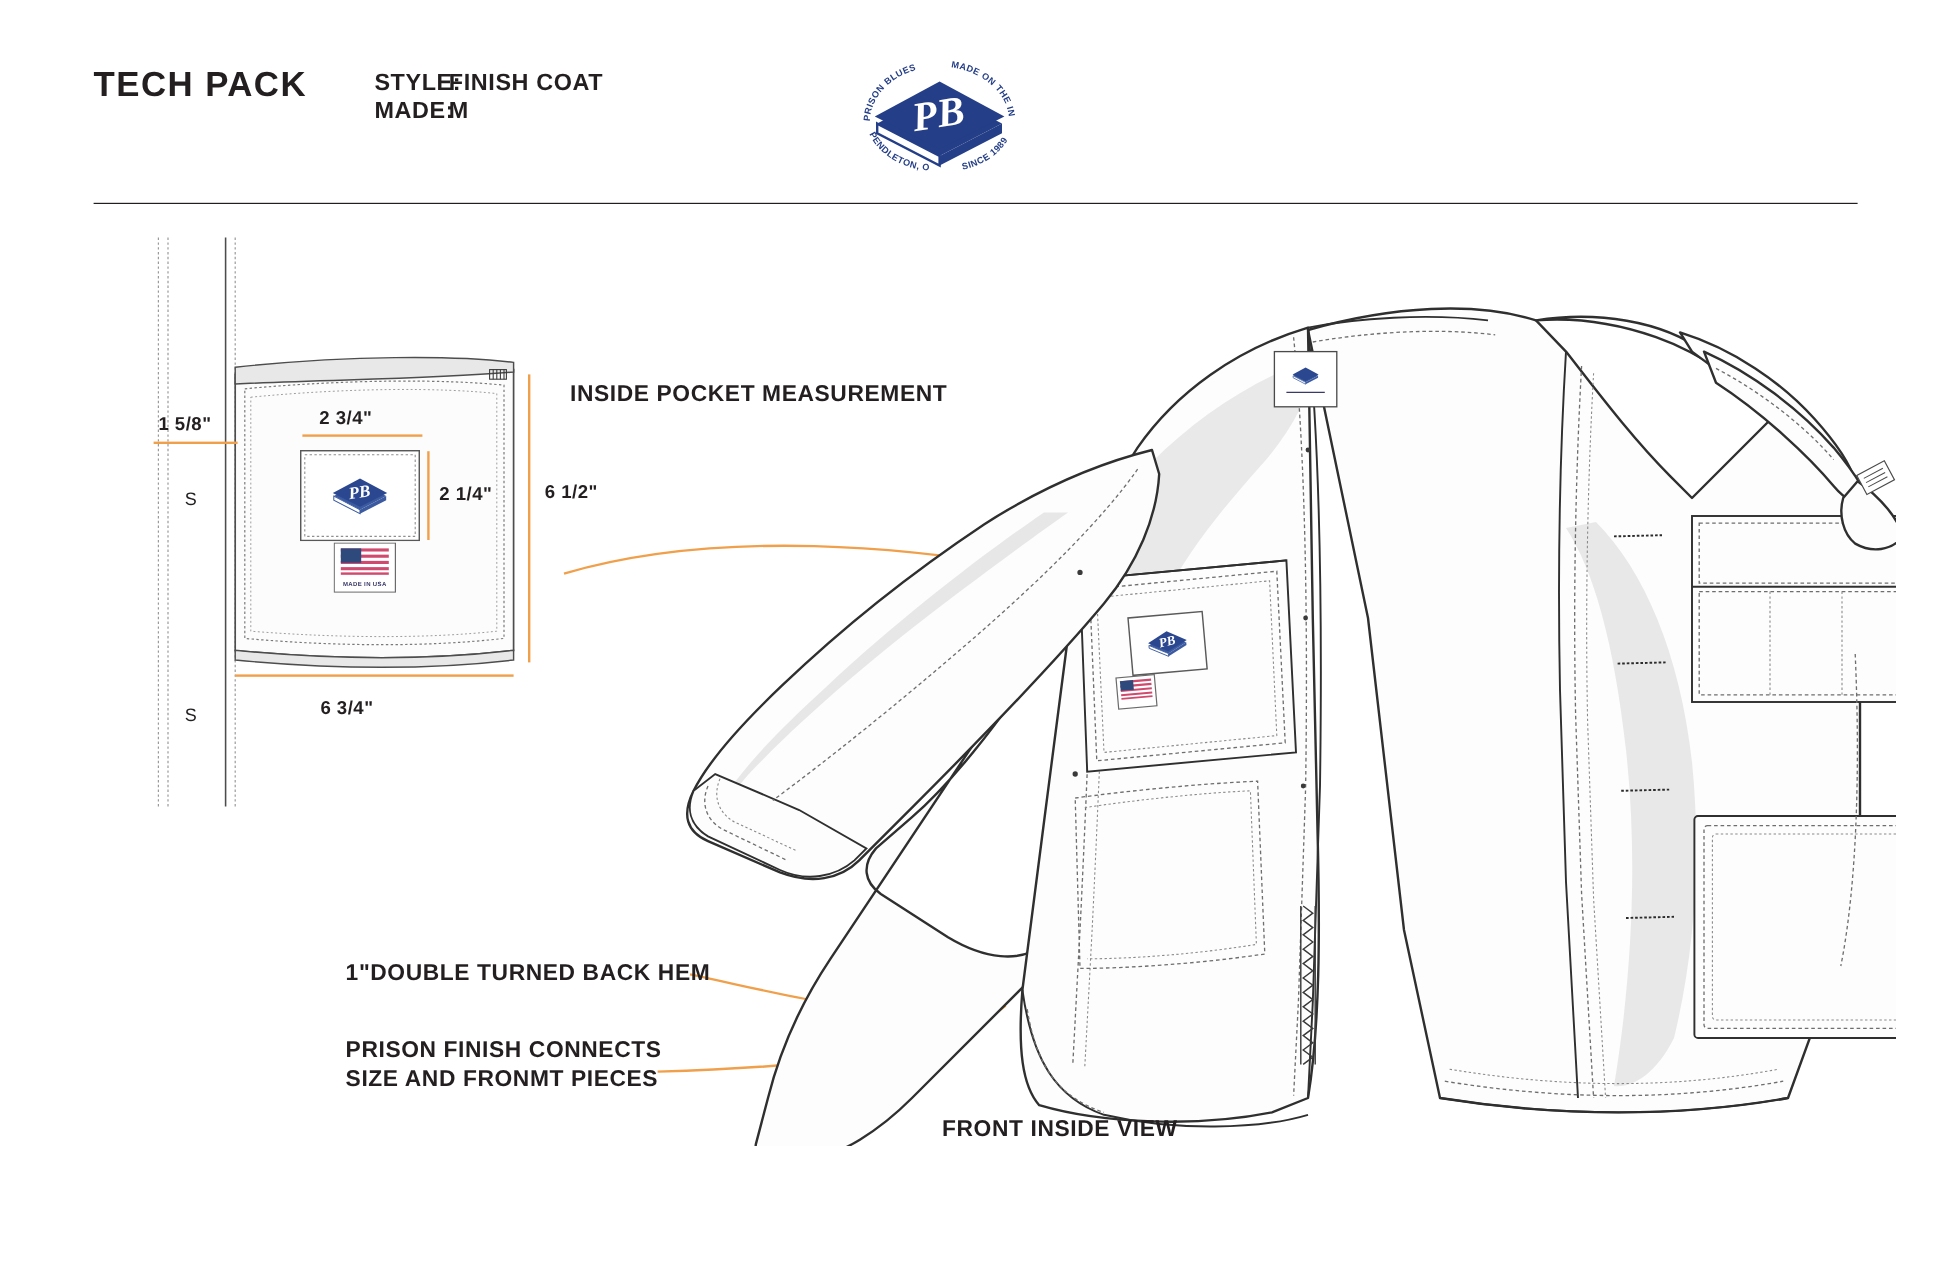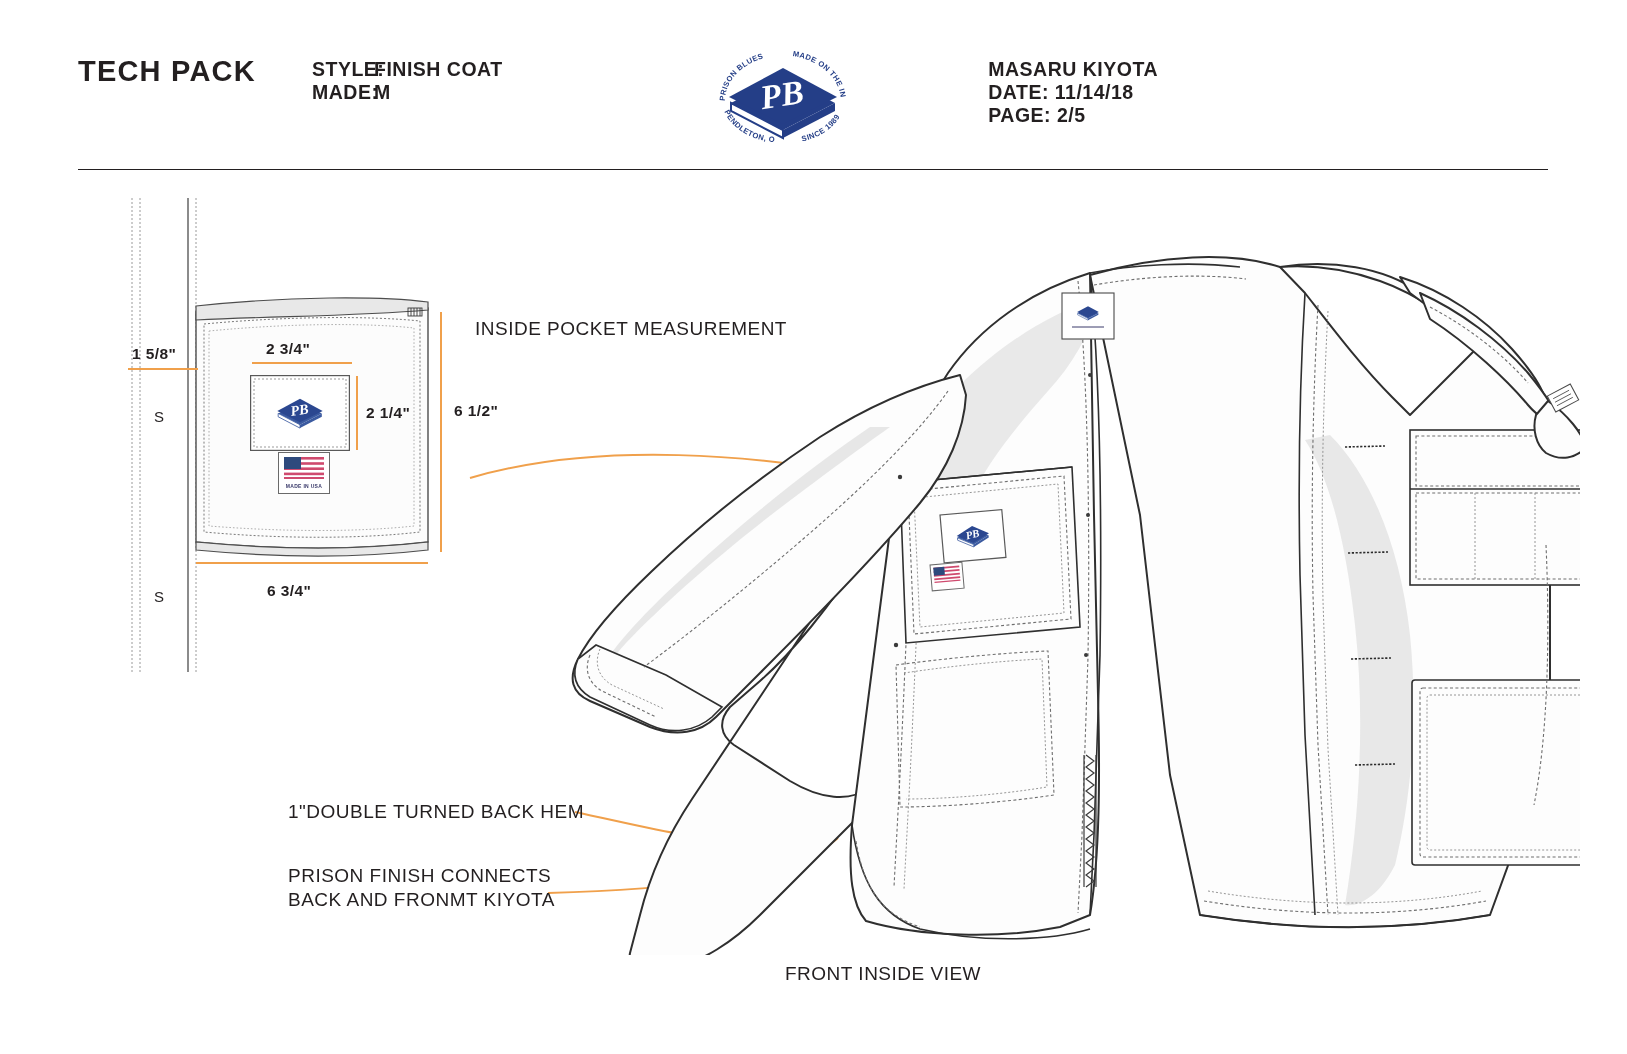--- a/index.html
+++ b/index.html
@@ -52,21 +52,21 @@
     white-space:nowrap;
   }
   .dim-line { position:absolute; background:#f0a04b; }
   .dim-line.h { height:2.4px; }
   .dim-line.v { width:2.4px; }
 
   .notch { position:absolute; font-size:15px; color:#231f20; font-weight:400; }
 
   
   .callout-text {
-    position:absolute; font-size:19px; font-weight:400; letter-spacing:0.5px;
+    position:absolute; font-size:19px; font-weight:700; letter-spacing:0.5px;
     line-height:24px; white-space:nowrap;
   }
 
   
   #leaders { position:absolute; left:0; top:0; width:1627px; height:1054px; pointer-events:none; }
 
   
   #jacket { position:absolute; left:400px; top:215px; width:1180px; height:740px; }
   #jacket svg { display:block; }
 
@@ -109,25 +109,20 @@
       <text x="80" y="64" text-anchor="middle" font-family="Liberation Serif, serif" font-size="34" font-style="italic" font-weight="700" fill="#ffffff" transform="rotate(-9 80 60)">PB</text>
       <g fill="#243e87" font-family="Liberation Sans, sans-serif" font-size="7.6" font-weight="700" letter-spacing="0.4">
         <text><textPath href="#arcTL" startOffset="4%">PRISON BLUES</textPath></text>
         <text><textPath href="#arcTR" startOffset="2%">MADE ON THE INSIDE</textPath></text>
         <text><textPath href="#arcBL" startOffset="6%">PENDLETON, OR. USA</textPath></text>
         <text><textPath href="#arcBR" startOffset="6%">SINCE  1989</textPath></text>
       </g>
     </svg>
   </div>
 
-  <div id="meta-block">
-    <div>MASARU KIYOTA</div>
-    <div>DATE: 11/14/18</div>
-    <div>PAGE: 2/5</div>
-  </div>
 
   <div id="header-rule"></div>
 </div>
 
 <svg id="leaders" viewBox="0 0 1627 1054">
 
   <path d="M 470,478 C 600,440 760,455 880,478" fill="none" stroke="#f0a04b" stroke-width="2"></path>
 
   <path d="M 575,812 C 650,828 700,842 745,838" fill="none" stroke="#f0a04b" stroke-width="2"></path>
 
@@ -415,16 +410,16 @@
       <circle cx="688" cy="300" r="2"></circle>
       <circle cx="686" cy="440" r="2"></circle>
     </g>
   </svg>
 </div>
 
 <span class="callout-text" style="left:288px; top:800px;">1"DOUBLE TURNED BACK HEM</span>
 
 <div class="callout-text" style="left:288px; top:864px;">
   <div>PRISON FINISH CONNECTS</div>
-  <div>BACK AND FRONMT KIYOTA</div>
+  <div>SIZE AND FRONMT PIECES</div>
 </div>
 
-<span class="callout-text" style="left:785px; top:930px;margin-top:32px;">FRONT INSIDE VIEW</span>
+<span class="callout-text" style="left:785px; top:930px;">FRONT INSIDE VIEW</span>
 
 </body></html>

